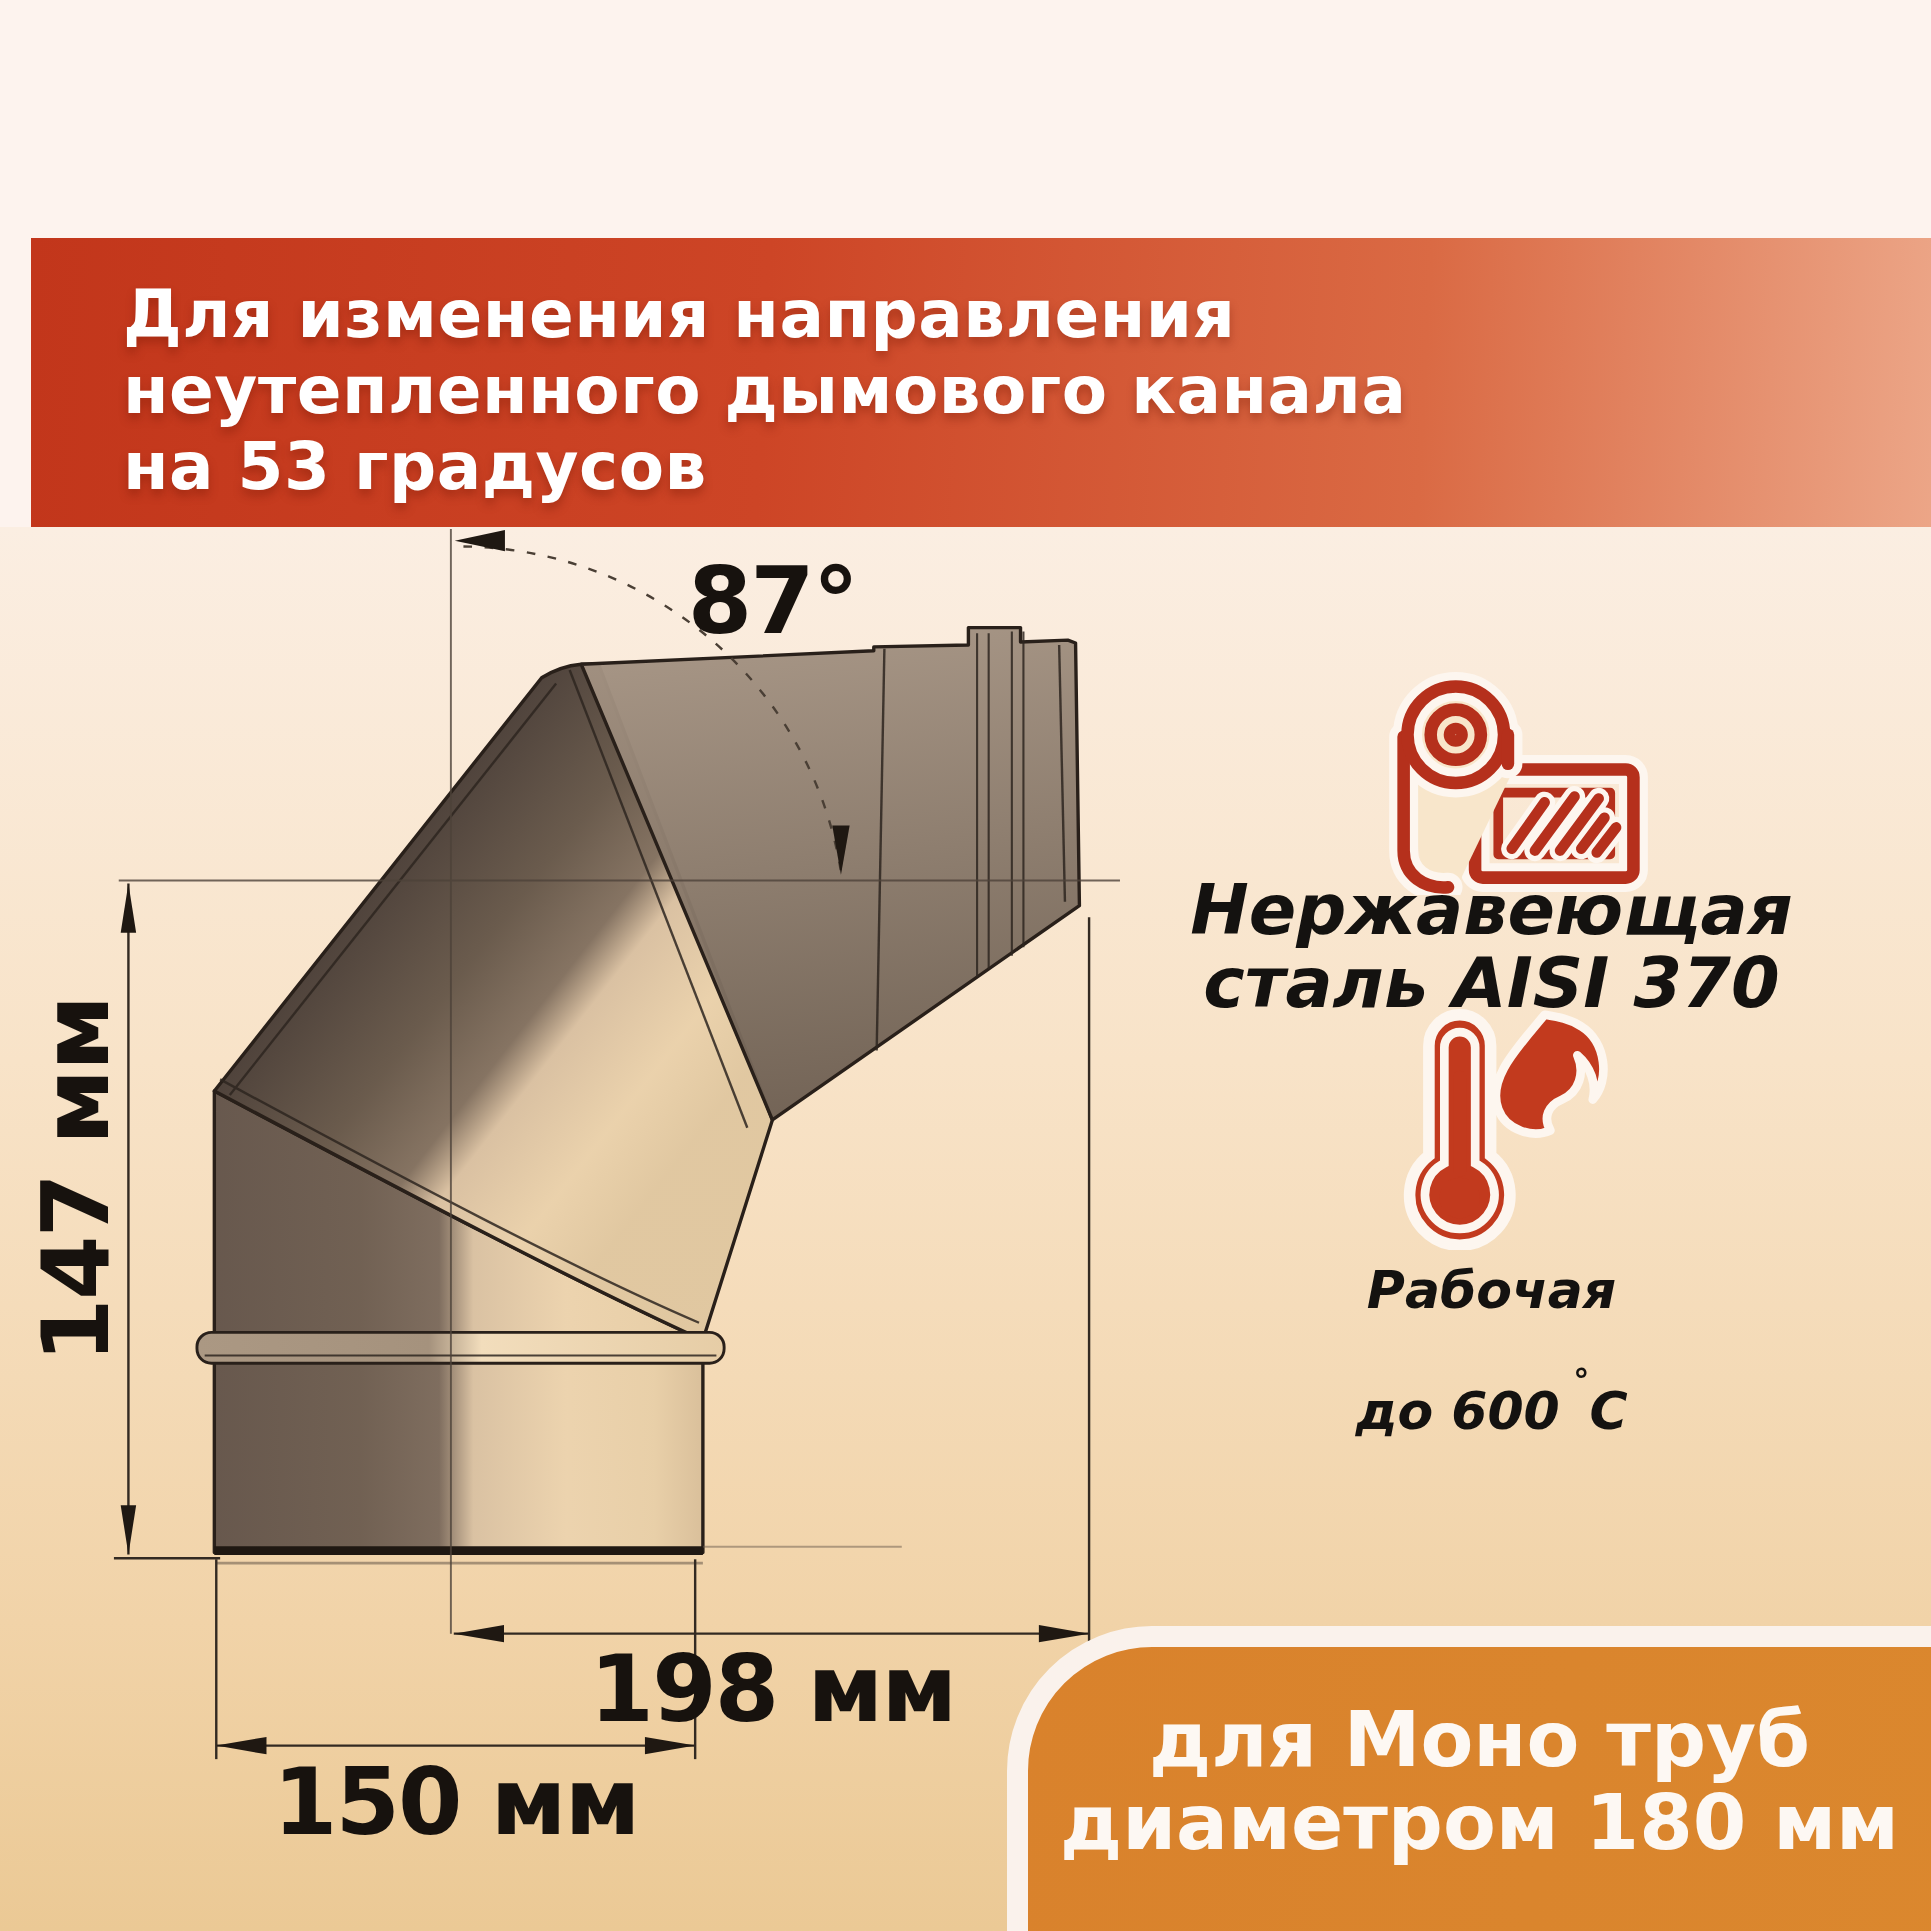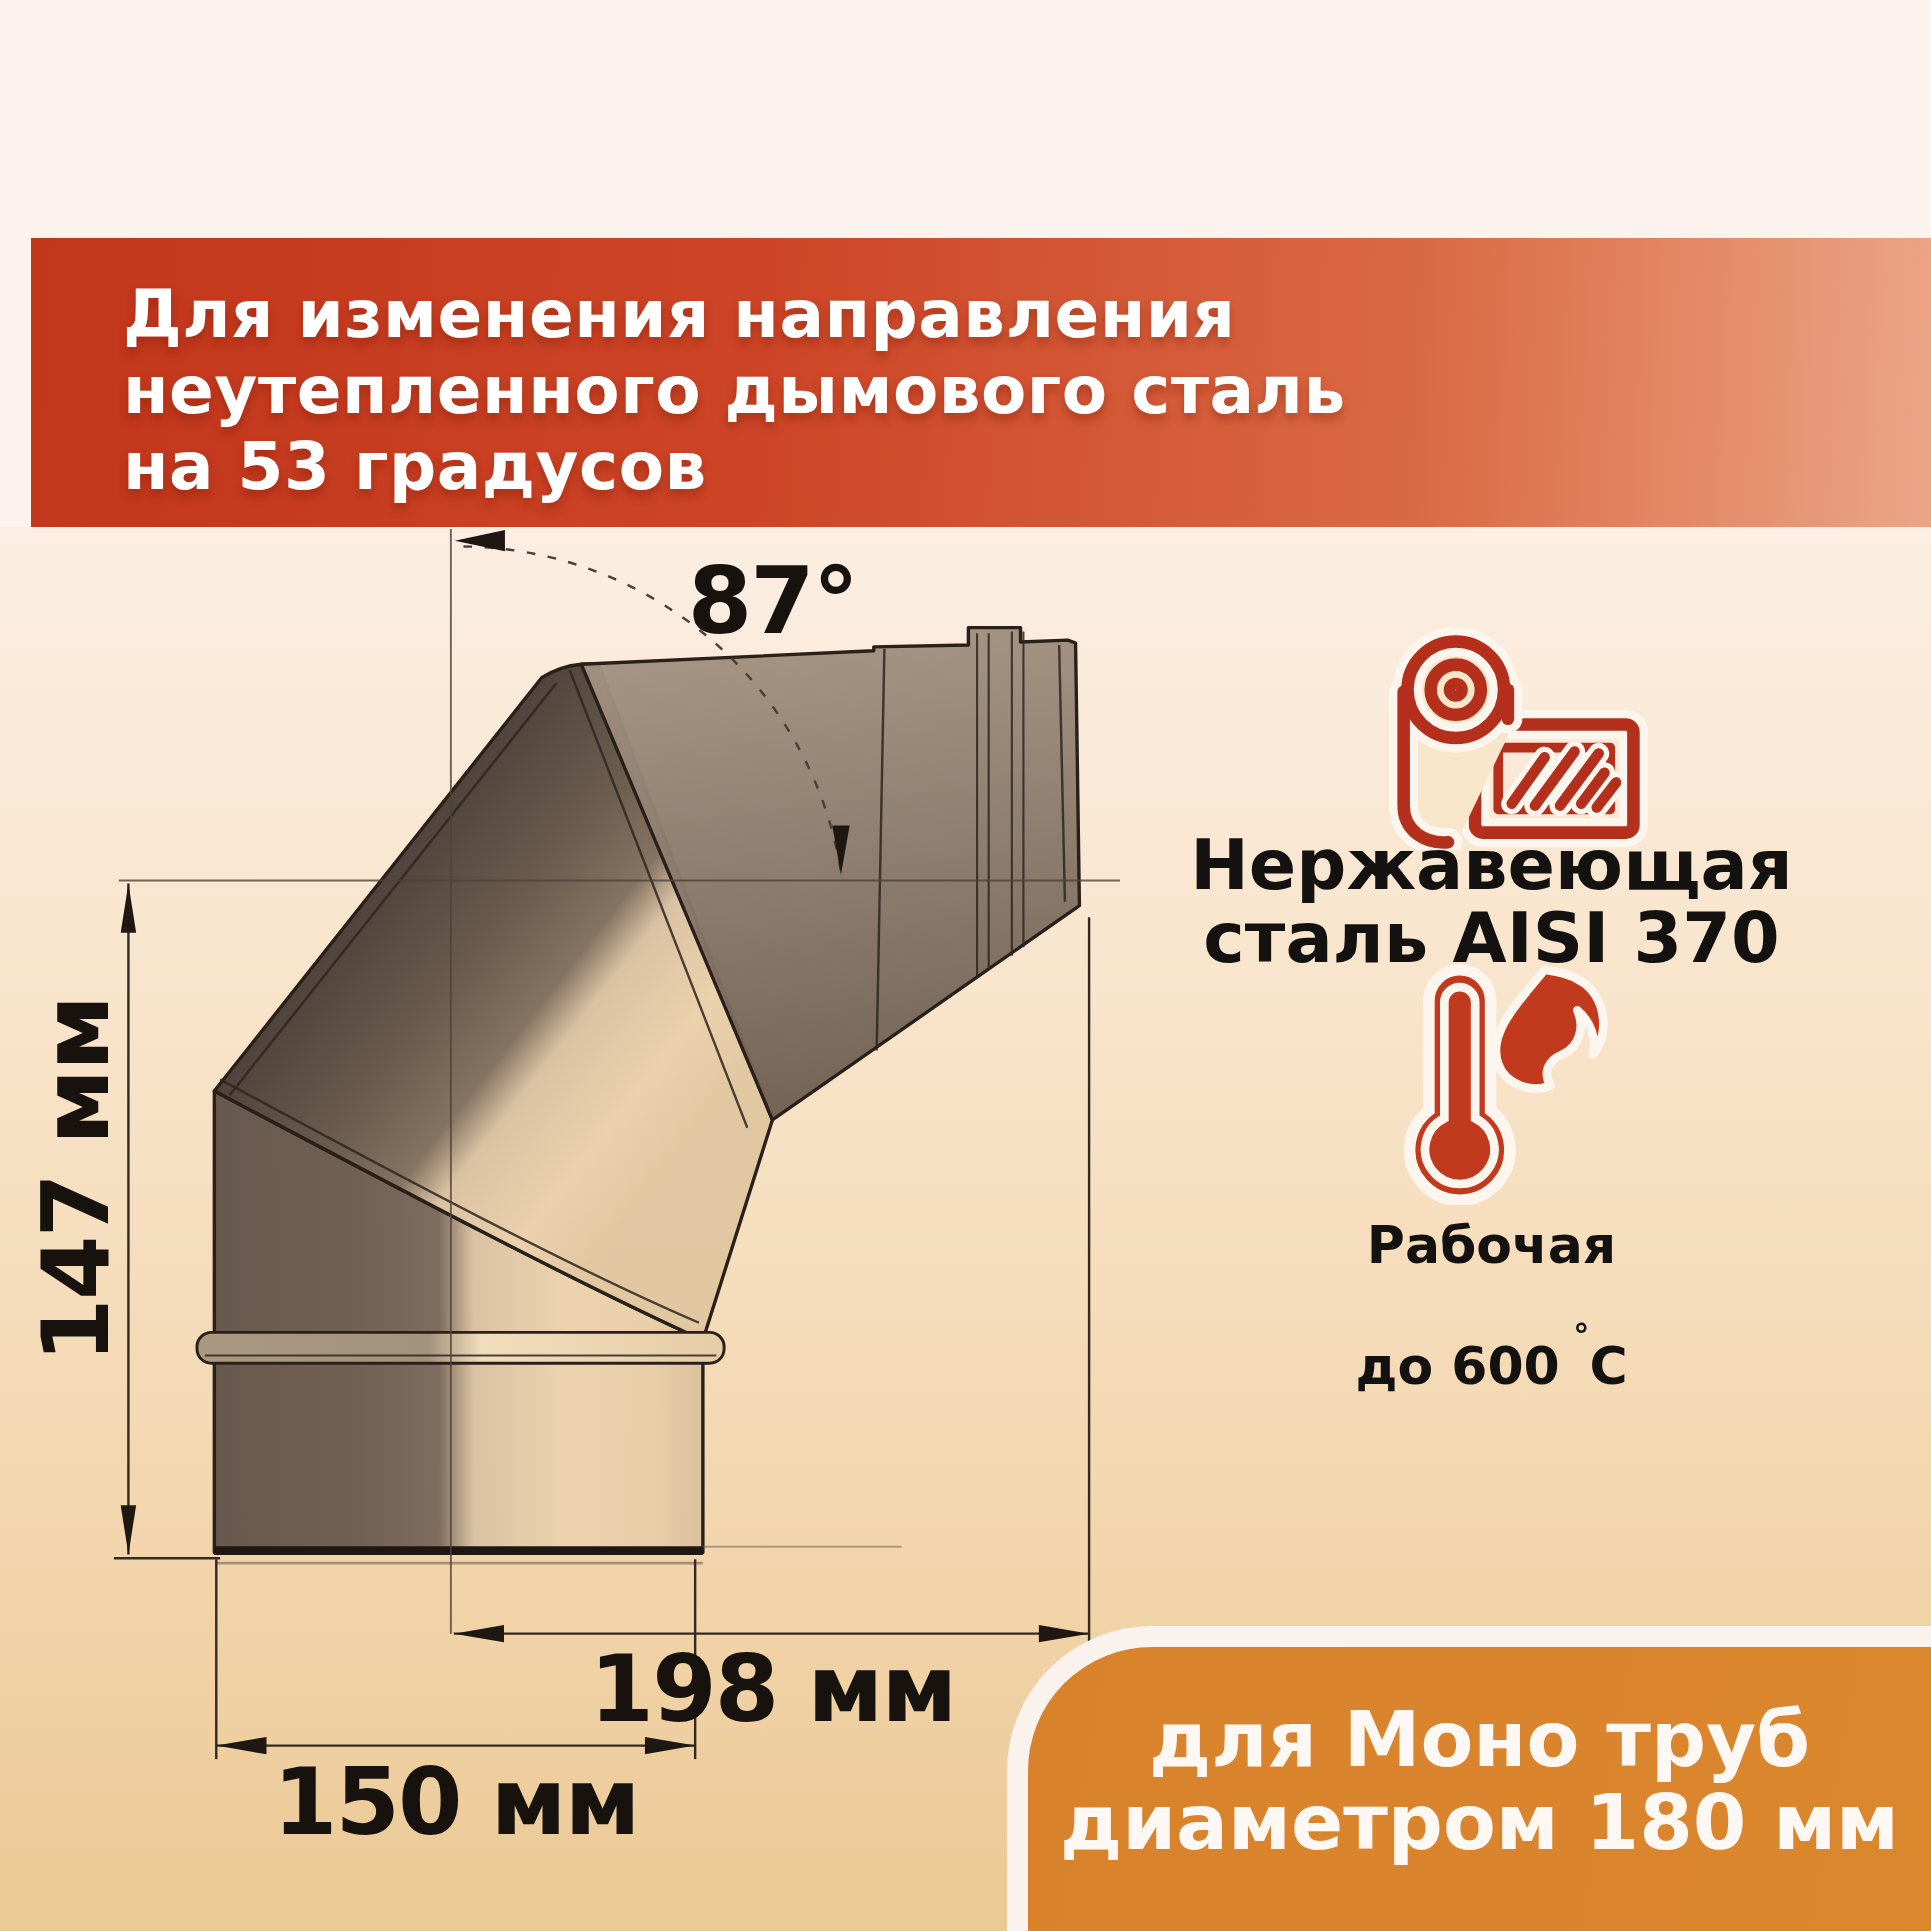--- a/index.html
+++ b/index.html
@@ -15,21 +15,21 @@
                font-size:66px;line-height:76px;letter-spacing:0.5px;
                text-shadow:0 5.8px 9.7px rgba(110,20,0,.35);white-space:nowrap;}
   
   .main-area{position:absolute;left:0;top:527px;width:1931px;height:1404px;
              background:linear-gradient(180deg,#fbeee2 0%,#f8e3c8 38%,#f1d3a8 78%,#ebc995 100%);}
   
   svg.drawing{position:absolute;left:0;top:0;width:1931px;height:1931px;}
   .dim-label{font-family:"DejaVu Sans","Liberation Sans",sans-serif;font-weight:700;
              font-size:96px;fill:#17120e;letter-spacing:-2px;}
   
-  .right-col{position:absolute;left:1052px;top:499px;width:879px;height:1101px;}
+  .right-col{position:absolute;left:1052px;top:544px;width:879px;height:1101px;font-style:italic;}
   .feat-icon{position:absolute;}
   .feat-text{position:absolute;width:100%;text-align:center;color:#141210;
              font-weight:700;white-space:nowrap;}
   .steel-text{top:330px;font-size:70px;line-height:73px;}
   .temp-text{top:701px;font-size:52px;line-height:91px;}
   .temp-text sup{font-size:.62em;margin-left:13.5px;vertical-align:37px;}
   
   .footer-panel{position:absolute;left:1007px;top:1626px;width:1062px;height:483px;
                 background:linear-gradient(100deg,#d9822c,#db882e);
                 border:21px solid #faf2ec;border-radius:145px 0 0 0;box-sizing:border-box;}
@@ -39,21 +39,21 @@
 </head>
 <body>
 
 <div class="canvas">
 
   <div class="top-strip"></div>
 
   <div class="banner">
     <div class="banner-text">
       <div>Для изменения направления</div>
-      <div>неутепленного дымового сталь</div>
+      <div>неутепленного дымового канала</div>
       <div>на 53 градусов</div>
     </div>
   </div>
 
   <div class="main-area"></div>
 
   <svg class="drawing" viewBox="0 0 2000 2000">
     <defs>
       <linearGradient id="cylGrad" gradientUnits="userSpaceOnUse" x1="222" y1="1400" x2="728" y2="1400">
         <stop offset="0" stop-color="#63544a"></stop>

